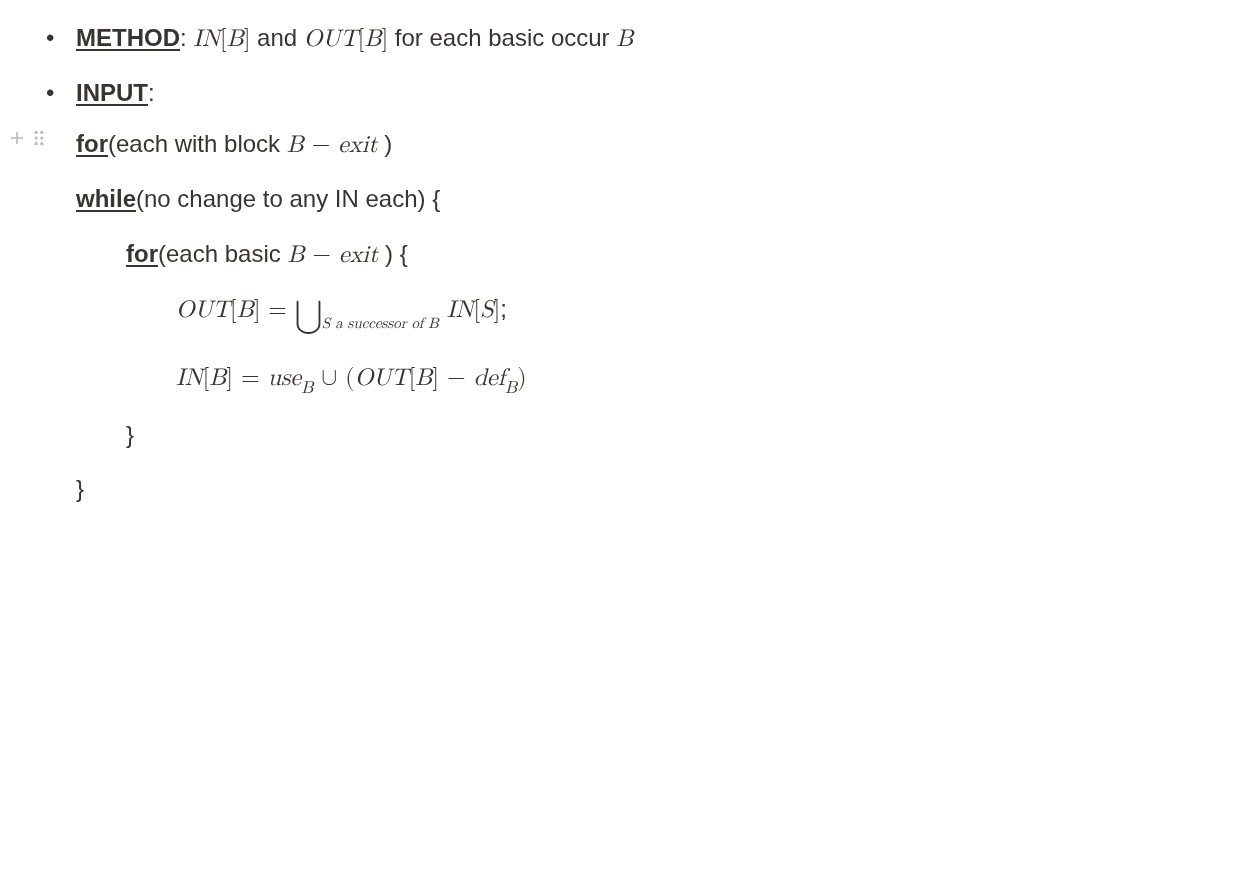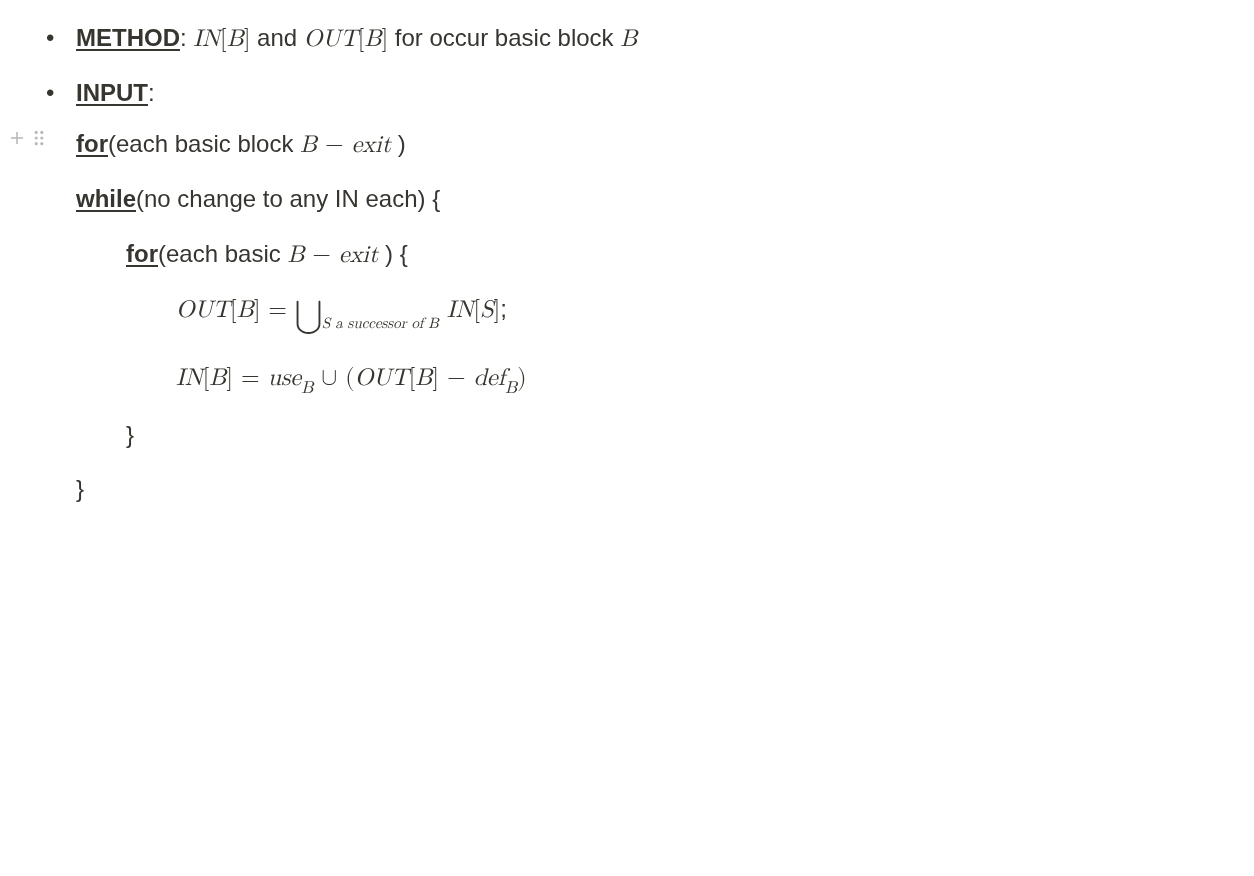--- a/index.html
+++ b/index.html
@@ -104,21 +104,21 @@
     }
   </style>
 </head>
 <body>
 
 <ul class="top">
 
 
   <li>
     <span class="label-underline">METHOD</span><span>: </span>
-    <span class="math"><span>IN</span><span class="mathrm">[</span><span>B</span><span class="mathrm">]</span></span><span> and </span><span class="math"><span>OUT</span><span class="mathrm">[</span><span>B</span><span class="mathrm">]</span></span><span> for occur basic block </span><span class="math">B</span>
+    <span class="math"><span>IN</span><span class="mathrm">[</span><span>B</span><span class="mathrm">]</span></span><span> and </span><span class="math"><span>OUT</span><span class="mathrm">[</span><span>B</span><span class="mathrm">]</span></span><span> for each basic occur </span><span class="math">B</span>
   </li>
 
   <li>
     <span class="label-underline">INPUT</span><span>:</span>
 
     <div class="method-block" style="padding-left:0;">
 
 
       <div class="method-line relwrap">
         <span class="left-gutter">
@@ -132,21 +132,21 @@
             <svg viewBox="0 0 10 16" fill="#b9b9b6">
                 <circle cx="2.5" cy="3" r="1.4"></circle>
                 <circle cx="7.5" cy="3" r="1.4"></circle>
                 <circle cx="2.5" cy="8" r="1.4"></circle>
                 <circle cx="7.5" cy="8" r="1.4"></circle>
                 <circle cx="2.5" cy="13" r="1.4"></circle>
                 <circle cx="7.5" cy="13" r="1.4"></circle>
               </svg>
           </span>
         </span>
-        <span class="label-underline">for</span><span>(each basic block </span><span class="math">B</span><span class="mathrm"> − </span><span class="math">exit</span><span> )</span>
+        <span class="label-underline">for</span><span>(each with block </span><span class="math">B</span><span class="mathrm"> − </span><span class="math">exit</span><span> )</span>
       </div>
 
 
       <div class="method-line">
         <span class="label-underline" style="font-weight:700">while</span><span>(no change to any IN each) {</span>
       </div>
 
       <div class="method-line indent-1">
         <span class="label-underline">for</span><span>(each basic </span><span class="math">B</span><span class="mathrm"> − </span><span class="math">exit</span><span> ) {</span>
       </div>

